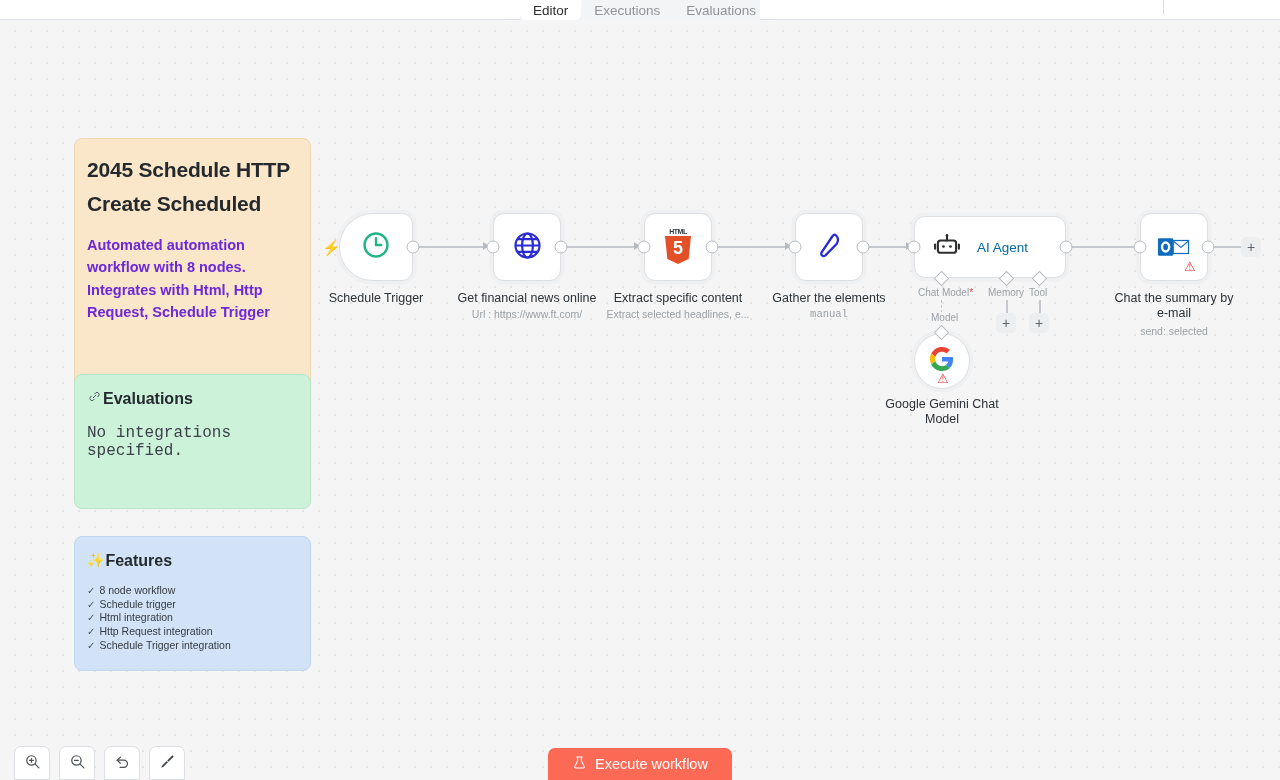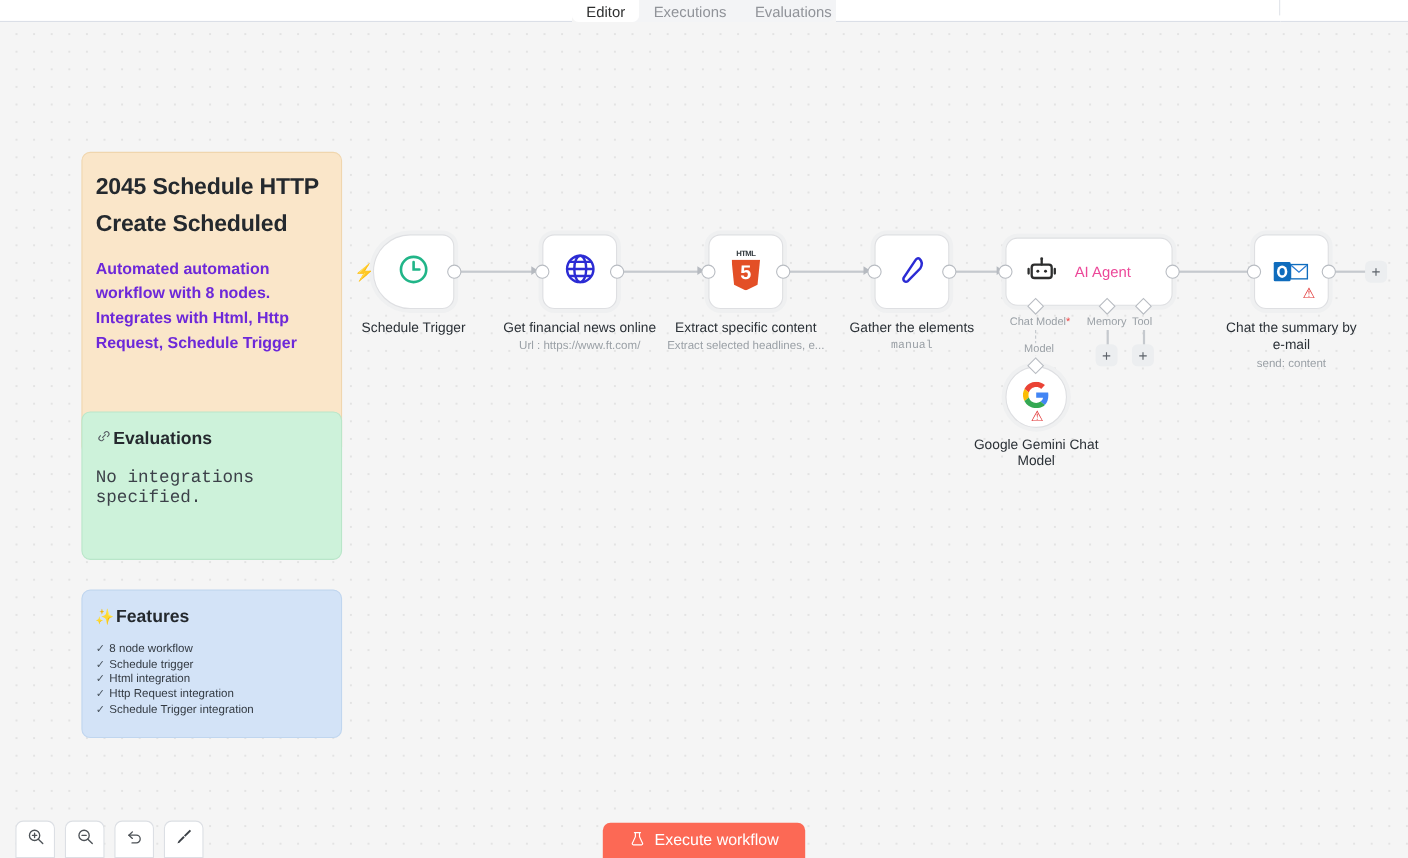--- a/index.html
+++ b/index.html
@@ -137,21 +137,21 @@
     font-size: 12.5px; color: #2b3137; text-align: center;
     white-space: nowrap; line-height: 1.18;
   }
   .node-label.wrap { white-space: normal; width: 124px; }
   .node-sub {
     position: absolute; top: 100%; left: 50%;
     transform: translateX(-50%);
     font-size: 10.5px; color: #9aa0a6; text-align: center;
     white-space: nowrap; line-height: 1.2;
   }
-  .agent-title { font-size: 13.5px; color: #ec4899; }
+  .agent-title { font-size: 13.5px; color: #0369a1; }
 
   
   .dot {
     position: absolute; top: 50%; transform: translate(-50%, -50%);
     width: 13px; height: 13px; border-radius: 50%;
     background: #ffffff; border: 1.6px solid #b8bcc2;
     z-index: 6;
   }
 
   
@@ -393,21 +393,21 @@
           <ellipse cx="11" cy="17" rx="3.1" ry="4.3" fill="#0f6cbd"></ellipse>
           <rect x="21" y="8.5" width="20" height="17" fill="#ffffff" stroke="#0f6cbd" stroke-width="1.6"></rect>
           <path d="M21.6 9.4 L31 17.6 L40.4 9.4" fill="none" stroke="#2b7cd3" stroke-width="1.6"></path>
         </svg>
       </span>
       <span class="warn" style="left:43px; top:46px;">⚠</span>
       <div class="dot" style="left:-1px;"></div>
       <div class="dot" style="left:calc(100% + 1px);"></div>
     </div>
     <div class="node-label wrap">Chat the summary by e-mail</div>
-    <div class="node-sub" style="margin-top:44px;">send: content</div>
+    <div class="node-sub" style="margin-top:44px;">send: selected</div>
   </div>
 
   <div id="add-node-end">+</div>
 
   <div class="sticky" id="sticky-overview">
     <div class="s-title">2045 Schedule HTTP Create Scheduled</div>
     <div class="s-body">Automated automation workflow with 8 nodes. Integrates with Html, Http Request, Schedule Trigger</div>
   </div>
 
   <div class="sticky" id="sticky-integrations">

